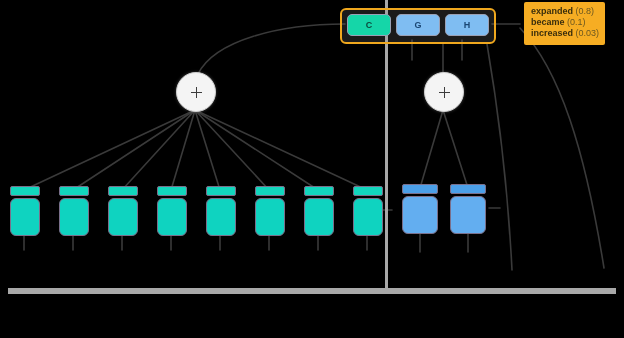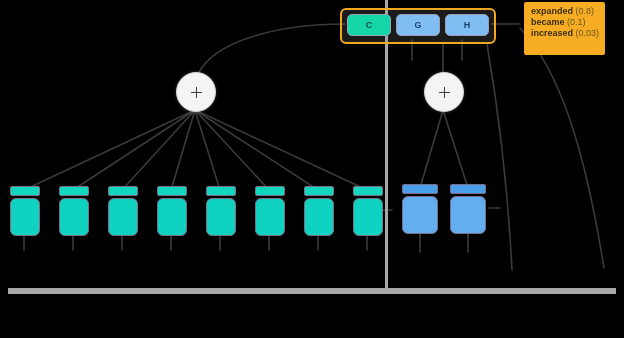--- a/index.html
+++ b/index.html
@@ -39,21 +39,21 @@
   
   #token-frame{position:absolute;border:2px solid #f0a81e;border-radius:6px;
     background:rgba(150,150,150,.18);}
   .token{position:absolute;border-radius:5px;display:flex;align-items:center;
     justify-content:center;font-size:9px;font-weight:bold;}
   .token.green{background:#15d6a8;border:1px solid #9aa0b5;color:#0b4a3c;}
   .token.blue{background:#7fbdf2;border:1px solid #9aa0b5;color:#1a4673;}
 
   
   #tooltip{position:absolute;background:#f6ad23;border-radius:2px;
-    padding:4px 6px 16px 7px;color:#4a3a12;font-size:9px;line-height:11px;
+    padding:4px 6px 6px 7px;color:#4a3a12;font-size:9px;line-height:11px;
     white-space:nowrap;}
   #tooltip .tip-row .term{font-weight:bold;color:#3a2e0c;}
   #tooltip .tip-row .prob{color:#6b5720;}
 
   
   .group-caption{position:absolute;color:#3a3a3a;font-size:9px;
     letter-spacing:.3px;white-space:nowrap;}
 </style>
 </head>
 <body>

